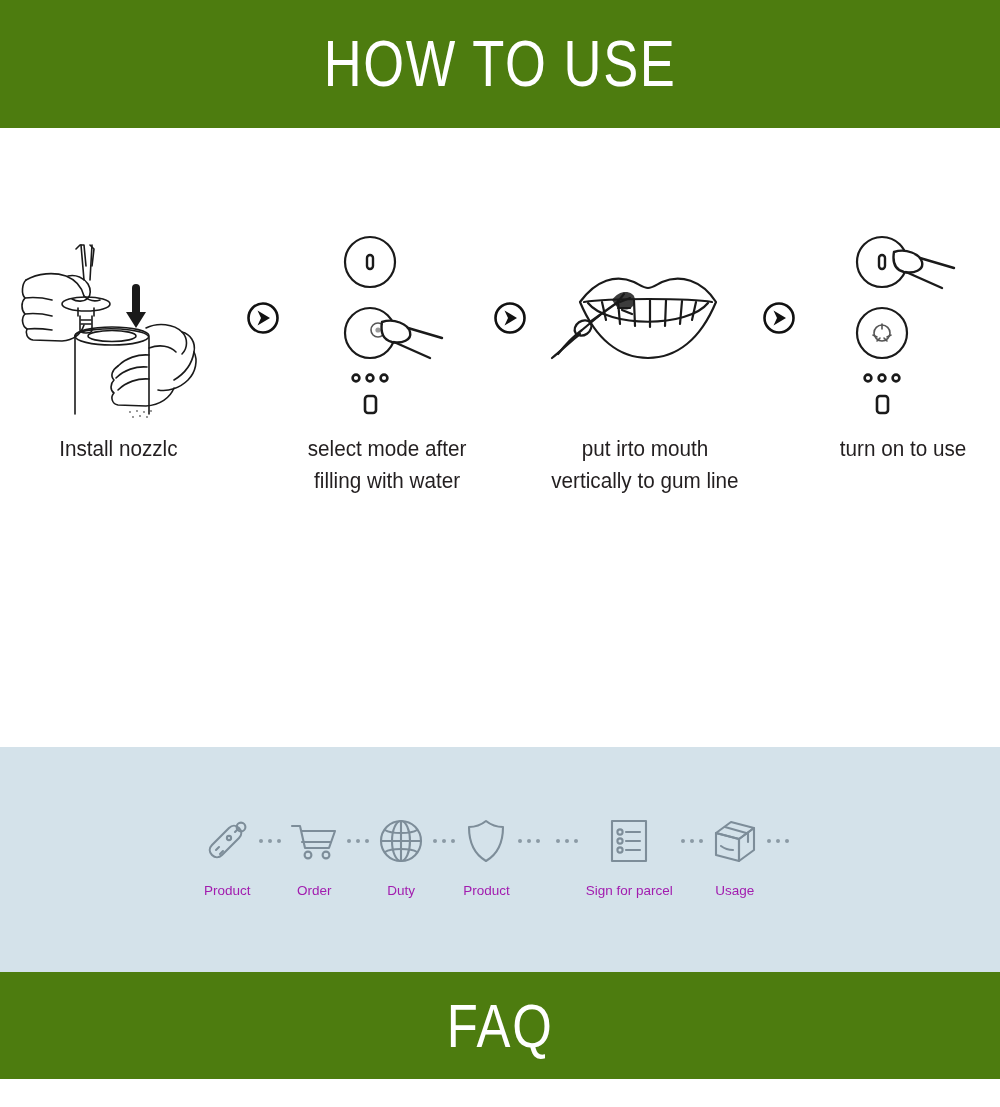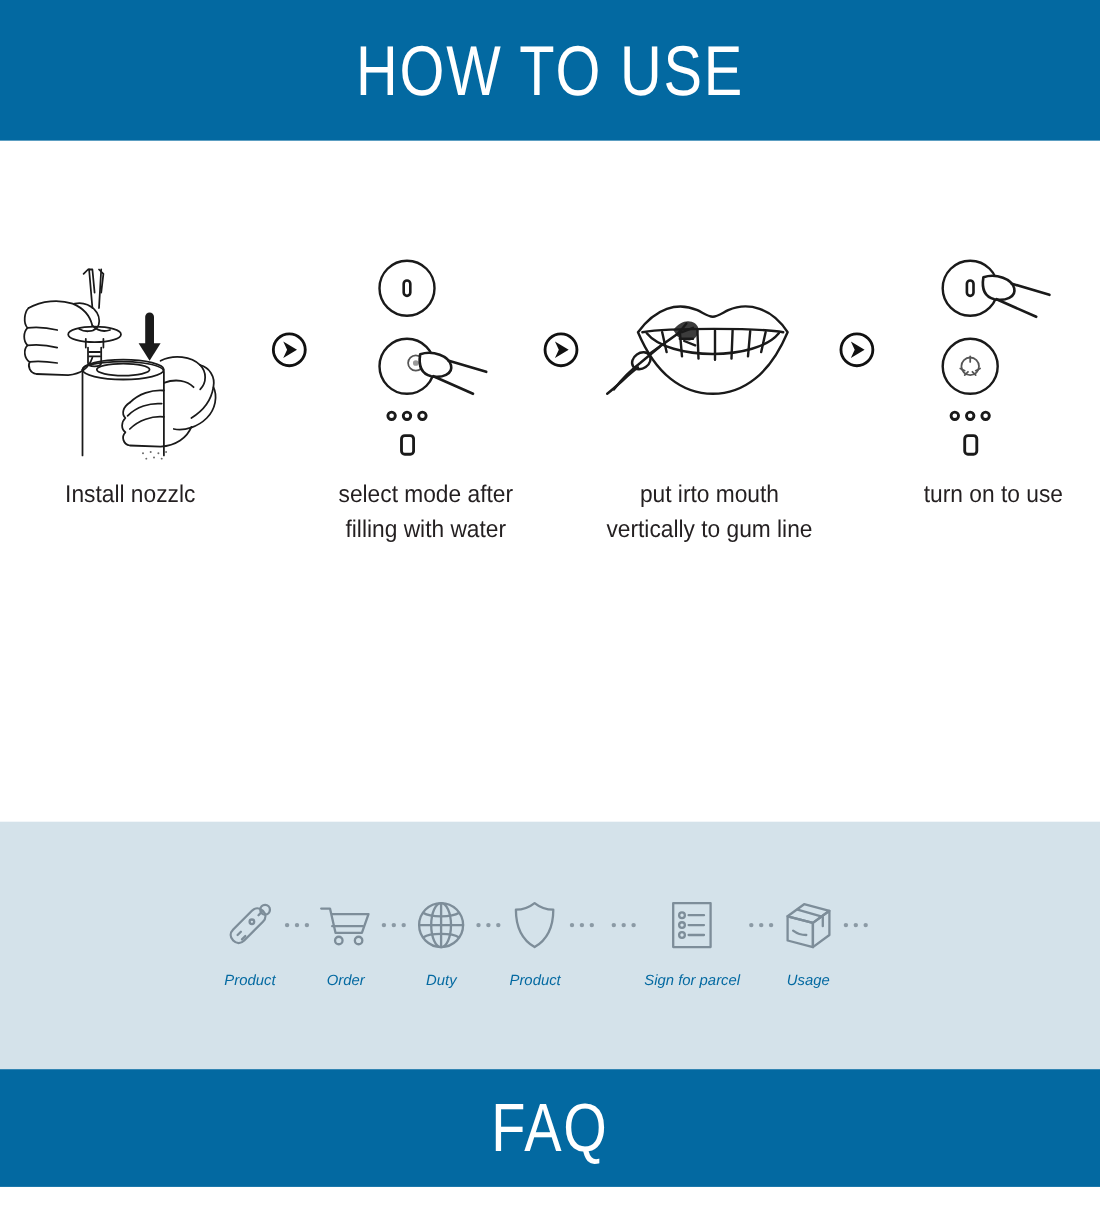--- a/index.html
+++ b/index.html
@@ -17,21 +17,21 @@
     position: relative;
     width: 1000px;
     height: 1107px;
   }
 
   
   .banner {
     position: absolute;
     left: 0;
     width: 1000px;
-    background: #0369a1;
+    background: #4d7c0f;
     display: flex;
     align-items: center;
     justify-content: center;
   }
   #header-banner { top: 0; height: 128px; }
   #faq-banner { top: 972px; height: 107px; }
 
   .banner-title {
     color: #ffffff;
     font-family: "Liberation Sans", sans-serif;
@@ -127,25 +127,24 @@
     align-items: center;
   }
   .service-icon {
     height: 56px;
     display: flex;
     align-items: center;
     justify-content: center;
   }
   .service-label {
     margin-top: 14px;
-    color: #0369a1;
+    color: #a21caf;
     font-family: "Liberation Sans", sans-serif;
     font-size: 13.5px;
     white-space: nowrap;
-    font-style: italic;
   }
   .dots {
     display: flex;
     align-items: center;
     gap: 5px;
     height: 56px;
     padding: 0 8px;
   }
   .dots i {
     display: block;

